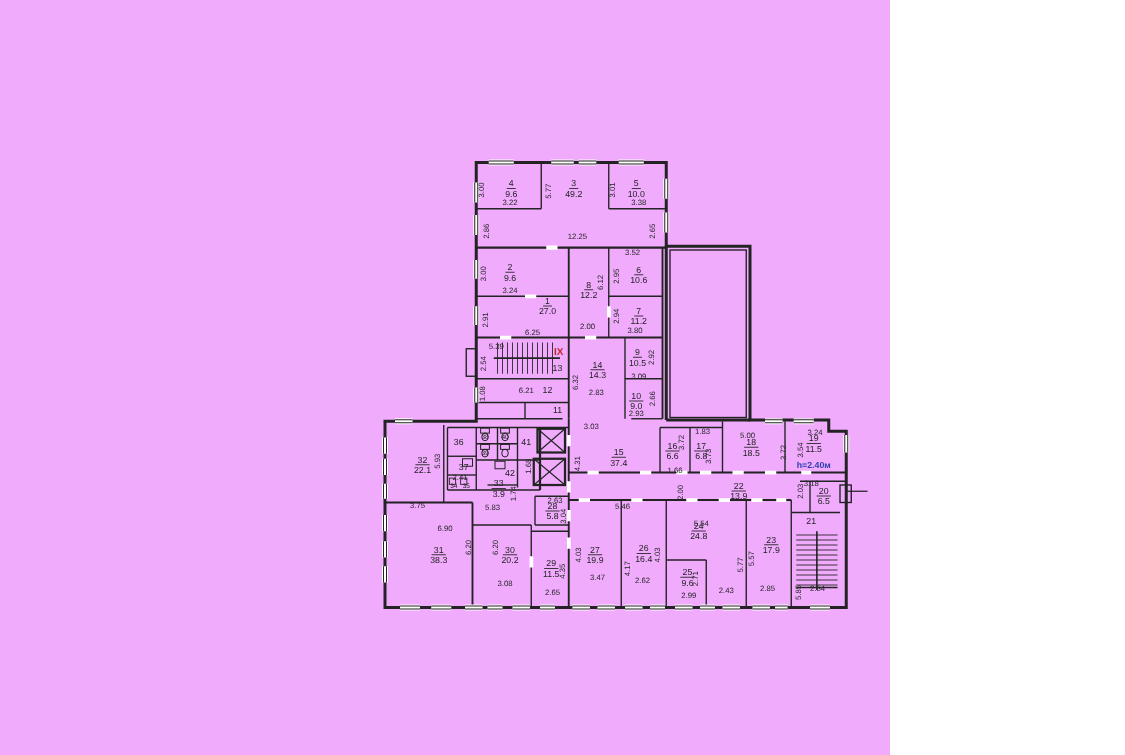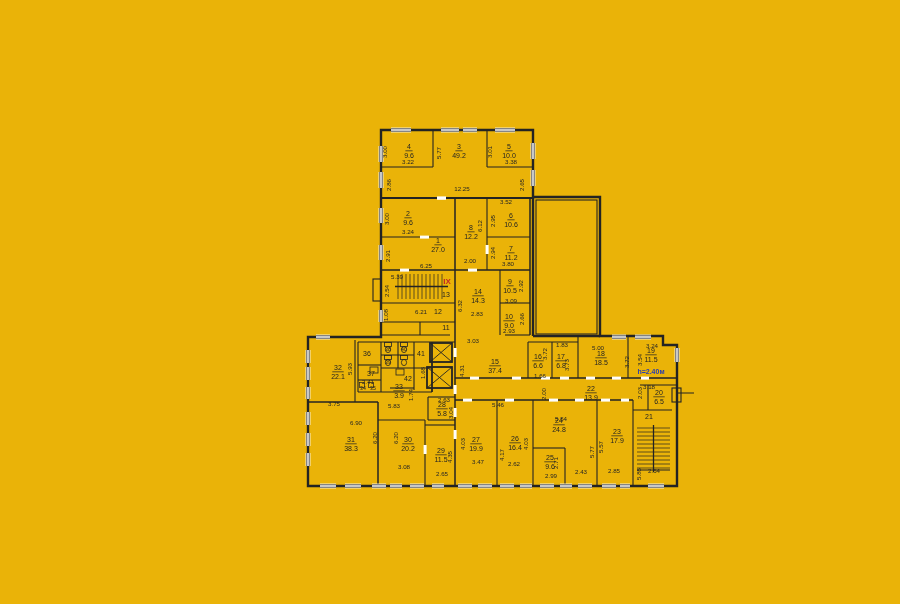--- a/index.html
+++ b/index.html
@@ -1,16 +1,16 @@
 <!DOCTYPE html>
 <html><head>
 <meta charset="utf-8">
 <style>
   html,body{margin:0;padding:0;background:#ffffff;}
-  .page{width:900px;height:604px;position:relative;background:#eab308;overflow:hidden;
+  .page{width:712px;height:604px;position:relative;background:#f0abfc;overflow:hidden;
         font-family:"Liberation Sans", sans-serif;}
   svg{position:absolute;left:0;top:0;}
   text{font-family:"Liberation Sans", sans-serif;}
 </style>
 </head>
 <body>
 
 <div class="page">
   <svg id="plan" width="900" height="604" viewBox="0 0 900 604">
       <g>

